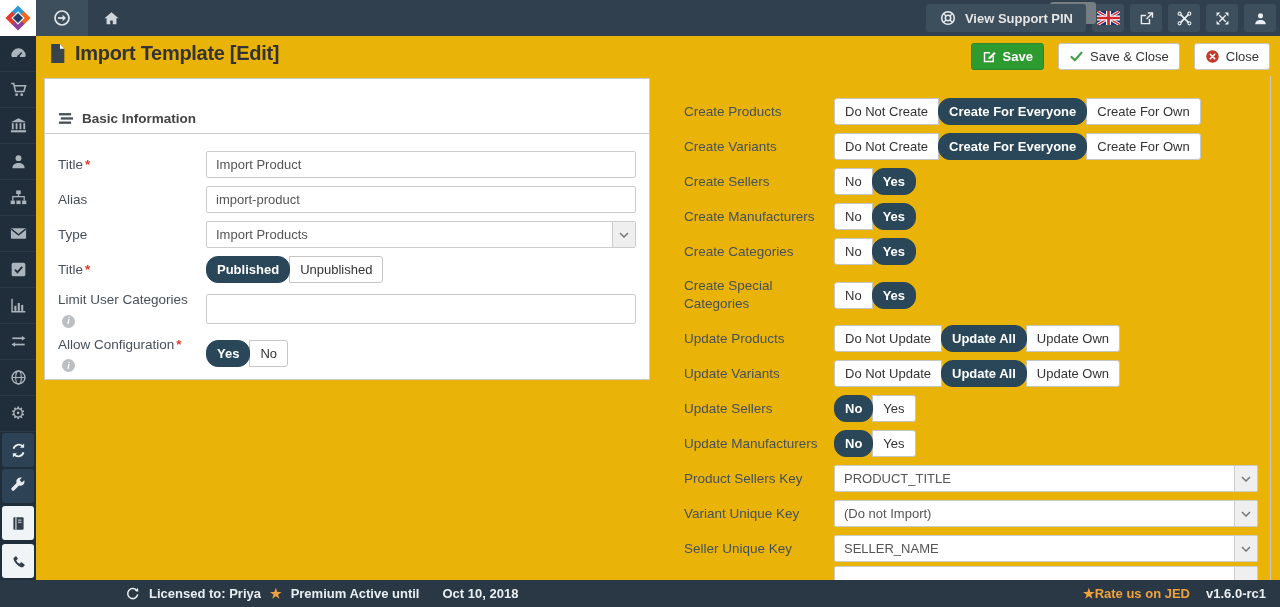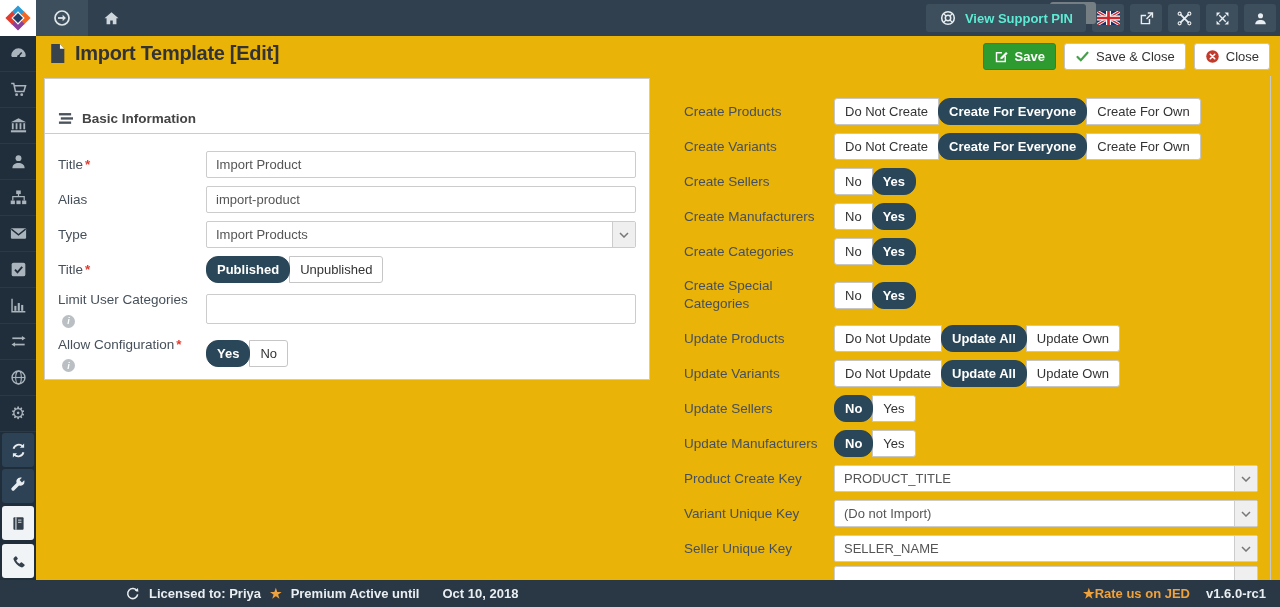--- a/index.html
+++ b/index.html
@@ -11,21 +11,21 @@
   .topbar { position:absolute; left:0; top:0; width:1280px; height:36px; background:#30404f; z-index:5; }
   .logo { position:absolute; left:0; top:0; width:36px; height:36px; background:#fff;
           display:flex; align-items:center; justify-content:center; }
   .menu-tile { position:absolute; left:36px; top:0; width:52px; height:36px; background:#3d4e5c;
                display:flex; align-items:center; justify-content:center; }
   .home-btn { position:absolute; left:96px; top:0; width:30px; height:36px;
               display:flex; align-items:center; justify-content:center; }
   .tb-right { position:absolute; right:4px; top:4px; height:28px; display:flex; gap:6px; align-items:center; }
   .tile { height:28px; min-width:32px; background:#3d4e5c; border-radius:3px;
           display:flex; align-items:center; justify-content:center; cursor:pointer; }
-  .pin-btn { height:28px; background:#3d4e5c; border:none; border-radius:3px; color:#5eead4;
+  .pin-btn { height:28px; background:#3d4e5c; border:none; border-radius:3px; color:#e5e5e5;
              font-family:inherit; font-size:13px; font-weight:bold; display:flex; align-items:center;
              gap:8px; padding:0 13px; cursor:pointer; position:relative; z-index:2; }
   .tooltip { position:absolute; right:184px; top:2px; width:46px; height:22px; background:#757e83;
              border-radius:3px; z-index:1; }
   .tooltip .caret { position:absolute; left:16px; bottom:-5px; width:0; height:0;
                     border-left:6px solid transparent; border-right:6px solid transparent;
                     border-top:6px solid #8b9398; }
 
   
   .sidebar { position:absolute; left:0; top:36px; width:36px; height:544px; background:#202d3a;
@@ -45,21 +45,21 @@
   .f-left { display:flex; align-items:center; gap:9px; padding-left:125px; }
   .f-right { display:flex; align-items:center; gap:16px; padding-right:14px; }
   .f-star { color:#f0a23c; font-size:13px; }
   .f-rate { color:#f0a23c; cursor:pointer; }
   .f-date { margin-left:14px; }
 
   
   .main { position:absolute; left:36px; top:36px; width:1244px; height:544px; background:#eab308; overflow:hidden; }
   .page-head { position:absolute; left:12px; top:6px; display:flex; align-items:center; gap:8px; }
   .page-head h1 { font-size:20px; font-weight:bold; color:#333; letter-spacing:-0.3px; }
-  .toolbar { position:absolute; right:10px; top:7px; display:flex; gap:8px; }
+  .toolbar { position:absolute; right:10px; top:7px; display:flex; gap:14px; }
   .btn { height:27px; border-radius:3px; display:flex; align-items:center; gap:6px; padding:0 10px;
          font-family:inherit; font-size:13px; cursor:pointer; }
   .btn-save { background:#2e9b30; border:1px solid #28892a; color:#fff; font-weight:bold; }
   .btn-light { background:#fff; border:1px solid #c3c3c3; color:#333; }
 
   
   .panel { position:absolute; left:8px; top:42px; width:606px; height:302px; border:1px solid #ccc; background:#fff; }
   .p-head { height:31px; border-bottom:1px solid #ccc; display:flex; align-items:center; gap:9px;
             padding:0 13px; font-weight:bold; font-size:13.5px; color:#444;margin-top:24px; }
   .p-body { padding:17px 13px; }
@@ -482,21 +482,21 @@
 
       <div class="r-row">
         <div class="r-label">Update Manufacturers</div>
         <div class="r-ctrl"><div class="tg">
           <span class="b on">No</span>
           <span class="b">Yes</span>
         </div></div>
       </div>
 
       <div class="r-row">
-        <div class="r-label">Product Create Key</div>
+        <div class="r-label">Product Sellers Key</div>
         <div class="r-ctrl">
           <div class="sel">
             <span class="txt">PRODUCT_TITLE</span>
             <span class="car">
               <svg width="10" height="6" viewBox="0 0 10 6">
                   <path d="M1 1l4 4 4-4" fill="none" stroke="#777" stroke-width="1.5"></path>
                 </svg>
             </span>
           </div>
         </div>

